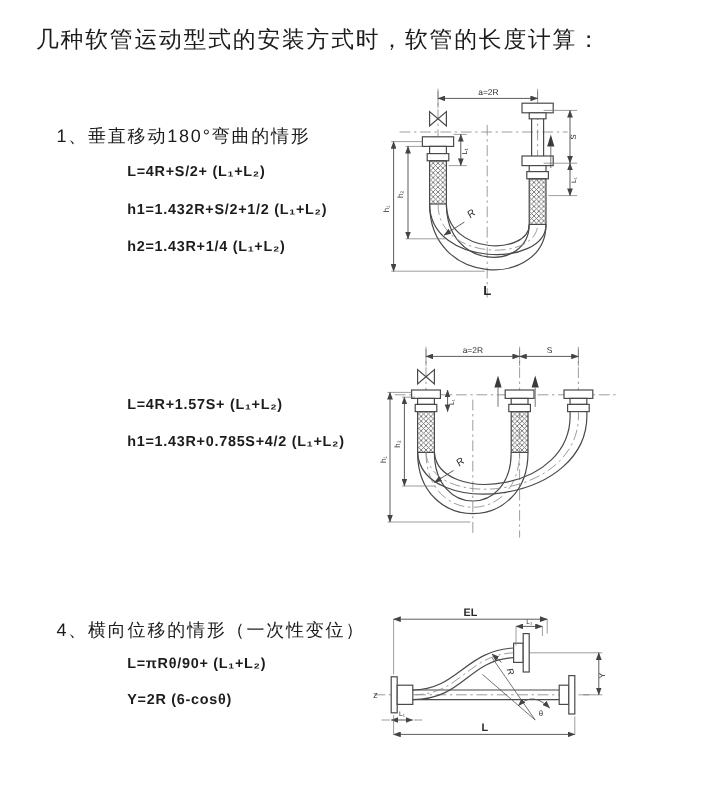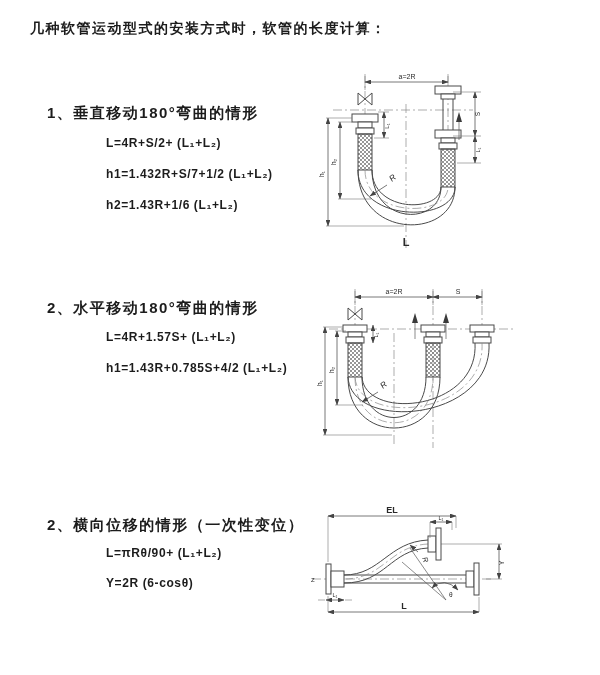--- a/index.html
+++ b/index.html
@@ -3,25 +3,25 @@
 <meta charset="utf-8">
 <style>
   html,body{margin:0;padding:0;background:#e8e8e8;}
   .page{
     position:relative;width:600px;height:675px;background:#ffffff;
     font-family:"Liberation Sans","DejaVu Sans",sans-serif;
     color:#1c1c1c;overflow:hidden;
   }
   .doc-title{
     position:absolute;left:30px;top:20px;
-    font-size:14px;font-weight:700;letter-spacing:1.5px;white-space:nowrap;
+    font-size:19px;font-weight:400;letter-spacing:1.5px;white-space:nowrap;
   }
   .section-heading{
     position:absolute;left:47px;
-    font-size:15px;font-weight:700;letter-spacing:1.5px;white-space:nowrap;
+    font-size:15px;font-weight:400;letter-spacing:1.5px;white-space:nowrap;
   }
   .formula{
     position:absolute;left:74px;
     font-size:12px;font-weight:700;letter-spacing:.6px;white-space:nowrap;margin-left:32px;
   }
   .diagram{position:absolute;}
   
   .hose{fill:none;stroke:#4a4a4a;stroke-width:1;}
   .thin{fill:none;stroke:#5a5a5a;stroke-width:.7;}
   .part{fill:#ffffff;stroke:#4a4a4a;stroke-width:1;}
@@ -34,28 +34,27 @@
 </style>
 </head>
 <body>
 
 <div class="page">
 
   <div class="doc-title">几种软管运动型式的安装方式时，软管的长度计算：</div>
 
   <div class="section-heading" style="top:104px">1、垂直移动180°弯曲的情形</div>
   <div class="formula" style="top:136px">L=4R+S/2+ (L₁+L₂)</div>
-  <div class="formula" style="top:167px">h1=1.432R+S/7+1/2 (L₁+L₂)</div>
-  <div class="formula" style="top:198px">h2=1.43R+1/6 (L₁+L₂)</div>
-
-  <div class="section-heading" style="top:299px">2、水平移动180°弯曲的情形</div>
+  <div class="formula" style="top:167px">h1=1.432R+S/2+1/2 (L₁+L₂)</div>
+  <div class="formula" style="top:198px">h2=1.43R+1/4 (L₁+L₂)</div>
+
   <div class="formula" style="top:330px">L=4R+1.57S+ (L₁+L₂)</div>
   <div class="formula" style="top:361px">h1=1.43R+0.785S+4/2 (L₁+L₂)</div>
 
-  <div class="section-heading" style="top:516px">2、横向位移的情形（一次性变位）</div>
+  <div class="section-heading" style="top:516px">4、横向位移的情形（一次性变位）</div>
   <div class="formula" style="top:546px">L=πRθ/90+ (L₁+L₂)</div>
   <div class="formula" style="top:576px">Y=2R (6-cosθ)</div>
 
   <svg class="diagram" style="left:313px;top:68px" width="270" height="187" viewBox="0 0 270 187">
     <defs>
       <marker id="d1a" markerWidth="8" markerHeight="6" refX="7.5" refY="3" orient="auto-start-reverse">
         <path d="M0,0 L8,3 L0,6 Z" fill="#444"></path>
       </marker>
       <pattern id="d1h" width="4" height="4" patternUnits="userSpaceOnUse">
         <path d="M0,0 L4,4 M4,0 L0,4" stroke="#6a6a6a" stroke-width=".7"></path>

